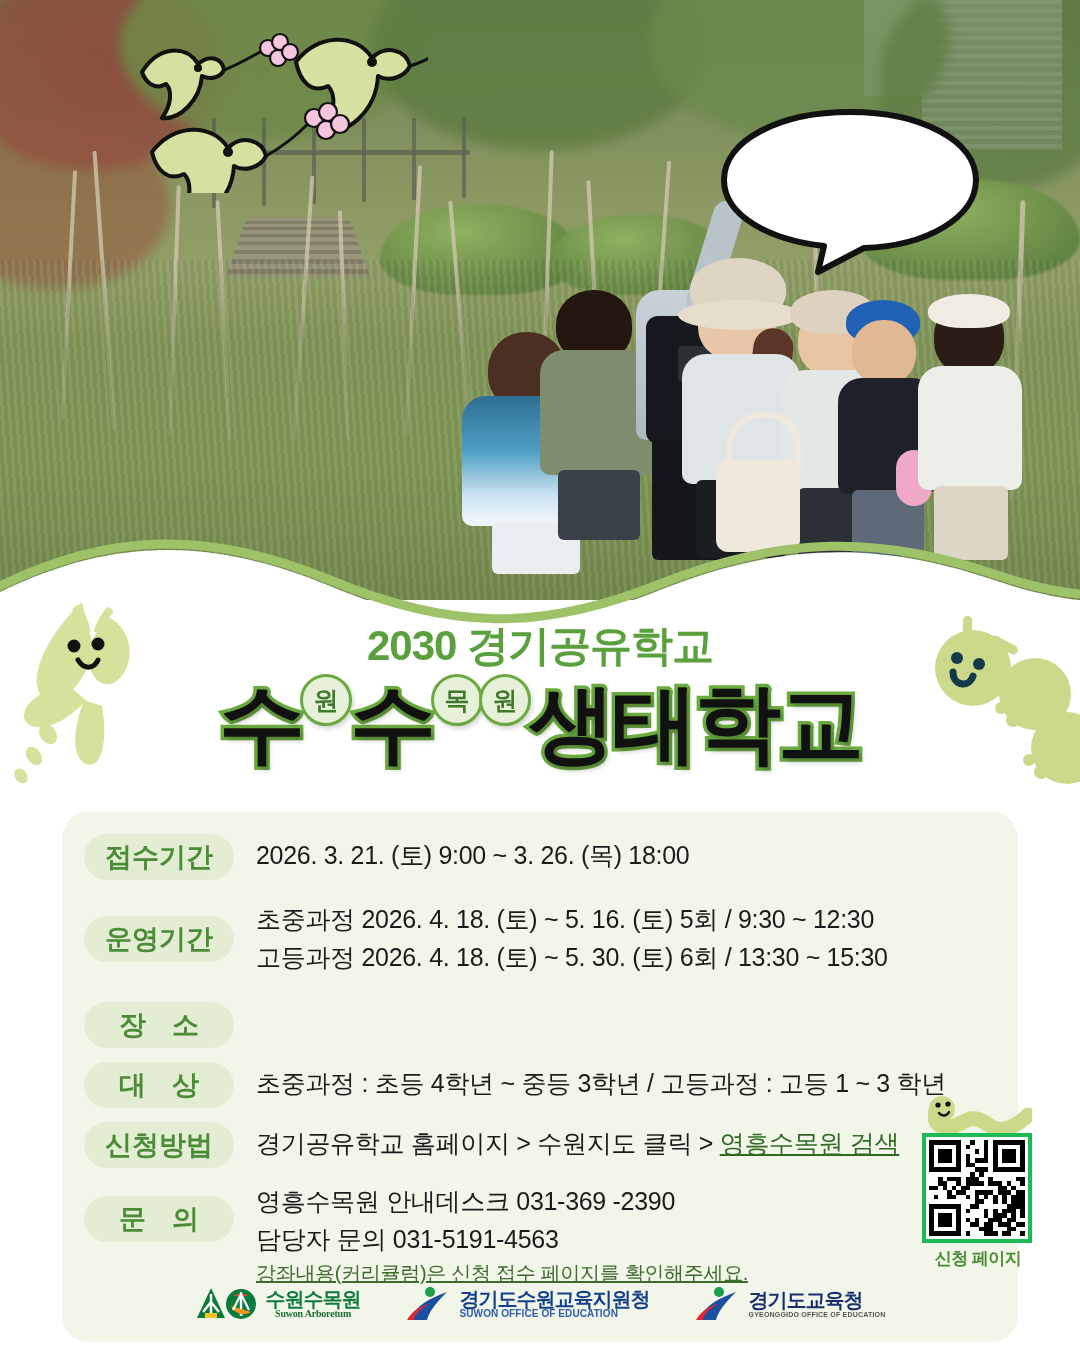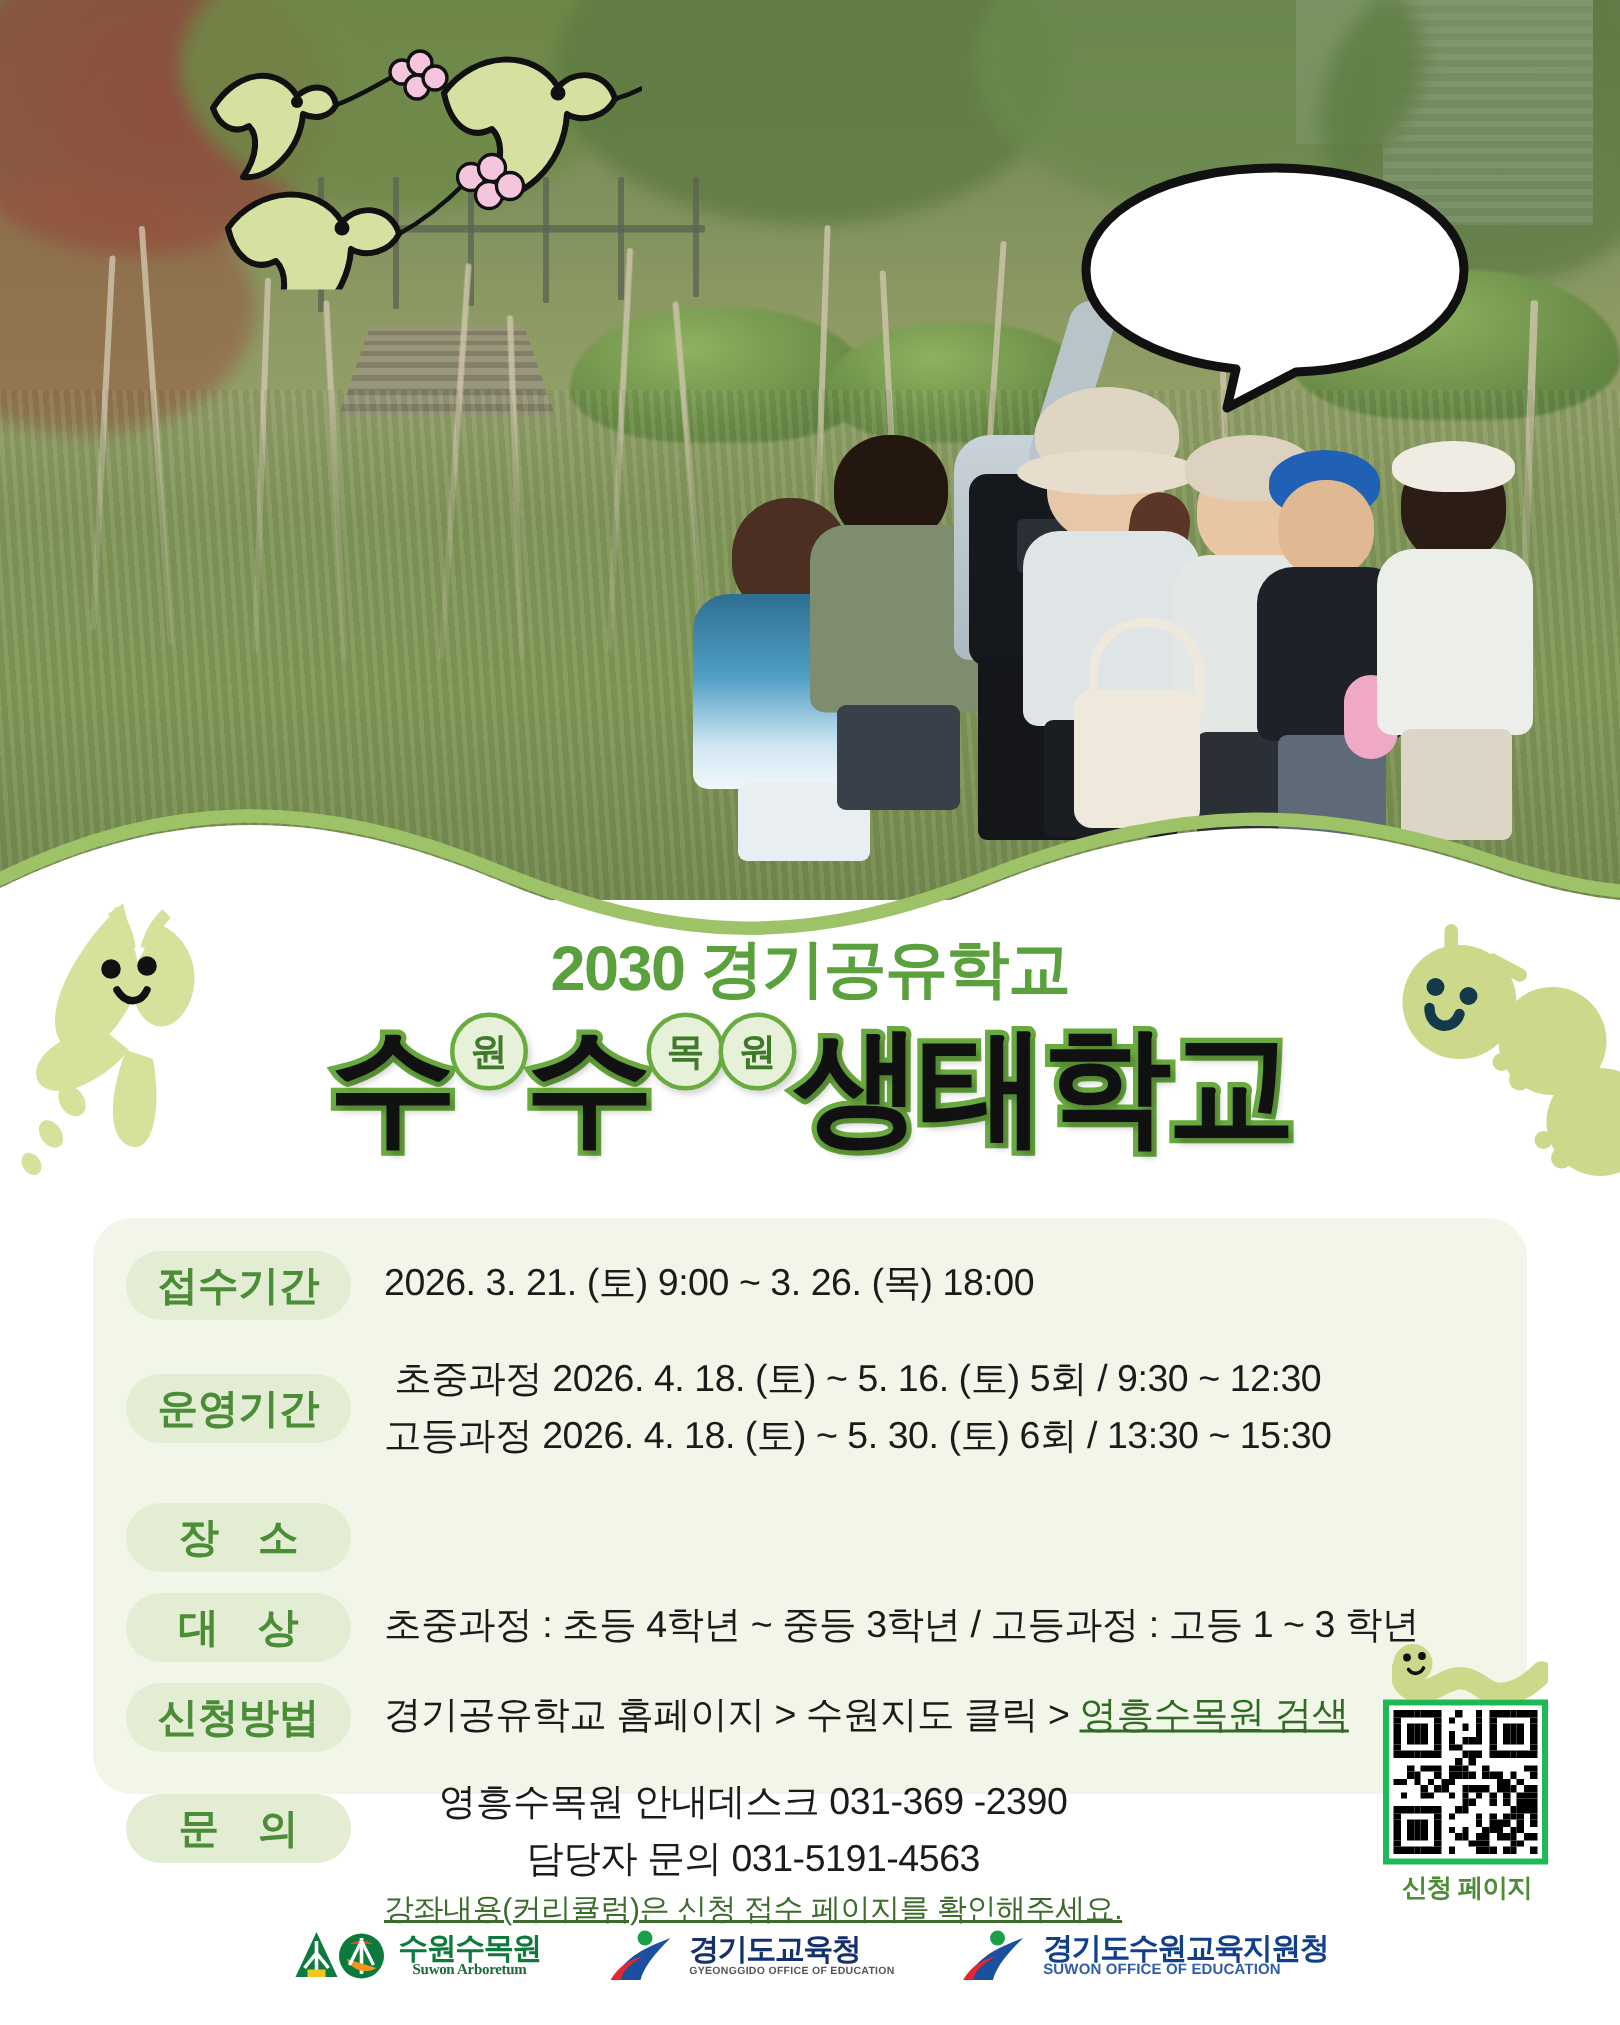--- a/index.html
+++ b/index.html
@@ -96,22 +96,22 @@
     -webkit-text-stroke:0;box-shadow:2px 3px 4px rgba(0,0,0,.16);
     text-shadow:none;
   }
 
   
   .butterfly{position:absolute;left:10px;top:588px;width:180px;height:215px;}
   .caterpillar{position:absolute;left:915px;top:598px;width:165px;height:205px;}
 
   
   .panel{
-    position:absolute;left:62px;top:812px;width:956px;height:384px;
-    background:#f2f6e9;border-radius:26px;text-align:center;
+    position:absolute;left:62px;top:812px;width:956px;height:530px;
+    background:#f2f6e9;border-radius:26px;
   }
   .row{position:absolute;left:22px;display:flex;align-items:flex-start;}
   .pill{
     width:150px;min-height:46px;border-radius:24px;background:#e3edd3;
     display:flex;align-items:center;justify-content:center;
     color:#4b8c37;font-size:27px;font-weight:800;
     flex:0 0 150px;box-sizing:border-box;
   }
   .pill.sp2{letter-spacing:26px;text-indent:26px;}
   .vals{margin-left:22px;padding-top:3px;}
@@ -845,31 +845,31 @@
       </div>
     </div>
 
     <div class="logo">
       <svg width="46" height="36" viewBox="0 0 46 36">
         <circle cx="25" cy="6" r="5" fill="#1a9f4b"></circle>
         <path d="M4 34 C12 18 26 12 42 6 C30 18 24 26 22 34 Z" fill="#1b4fa0"></path>
         <path d="M2 34 C8 24 16 20 24 18 C14 24 10 28 9 34 Z" fill="#e0282e"></path>
       </svg>
       <div class="logo-text">
-        <div class="logo-ko navy">경기도교육청</div>
-        <div class="logo-en gray">GYEONGGIDO OFFICE OF EDUCATION</div>
+        <div class="logo-ko blue">경기도수원교육지원청</div>
+        <div class="logo-en bl">SUWON OFFICE OF EDUCATION</div>
       </div>
     </div>
 
     <div class="logo">
       <svg width="46" height="36" viewBox="0 0 46 36">
         <circle cx="25" cy="6" r="5" fill="#1a9f4b"></circle>
         <path d="M4 34 C12 18 26 12 42 6 C30 18 24 26 22 34 Z" fill="#1b4fa0"></path>
         <path d="M2 34 C8 24 16 20 24 18 C14 24 10 28 9 34 Z" fill="#e0282e"></path>
       </svg>
       <div class="logo-text">
-        <div class="logo-ko blue">경기도수원교육지원청</div>
-        <div class="logo-en bl">SUWON OFFICE OF EDUCATION</div>
+        <div class="logo-ko navy">경기도교육청</div>
+        <div class="logo-en gray">GYEONGGIDO OFFICE OF EDUCATION</div>
       </div>
     </div>
   </div>
 
 </div>
 
 </body></html>

